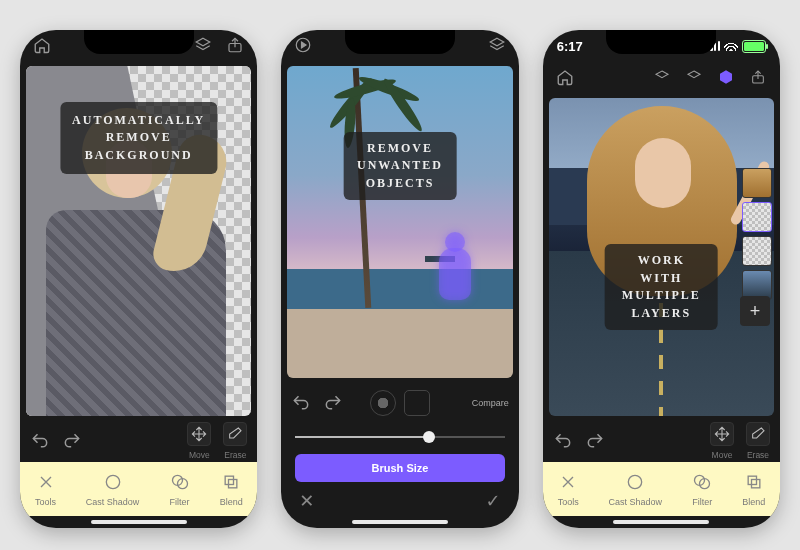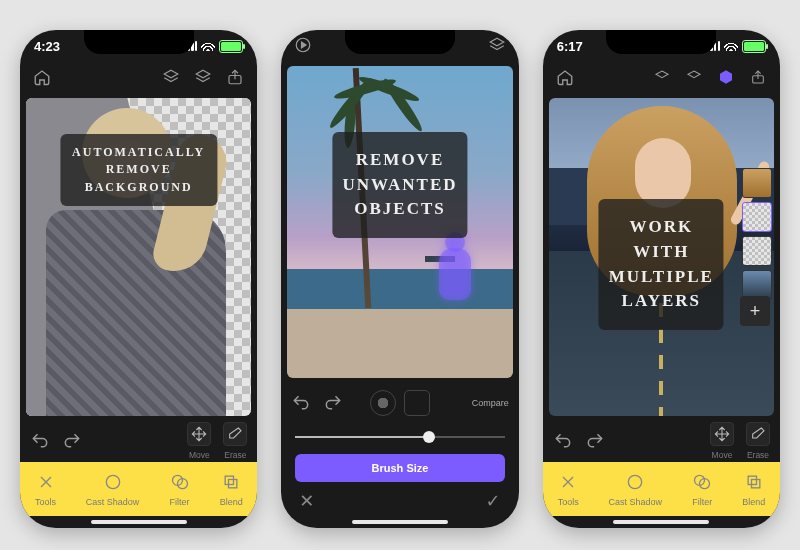--- a/index.html
+++ b/index.html
@@ -44,21 +44,21 @@
      background-size:16px 16px;background-position:0 0,8px 8px;}
   .diagmask{position:absolute;inset:0;clip-path:polygon(0 0,45% 0,78% 100%,0 100%);background:#89898f;}
   .person1{position:absolute;left:-10px;bottom:-4px;width:200px;height:330px;}
   .hair{position:absolute;left:66px;top:18px;width:90px;height:90px;border-radius:50%;background:#d8c49a;}
   .ponytail{position:absolute;left:150px;top:44px;width:50px;height:140px;border-radius:40px 50px 60px 30px;background:#d2bd92;transform:rotate(14deg);}
   .face{position:absolute;left:90px;top:50px;width:46px;height:58px;border-radius:30px 30px 28px 28px;background:#e8c6ad;}
   .torso{position:absolute;left:30px;top:120px;width:180px;height:220px;background:
      repeating-linear-gradient(45deg,#6e6e78 0 6px,#5a5a64 6px 12px);border-radius:20px 40px 0 0;}
   
   .banner{position:absolute;left:50%;transform:translateX(-50%);background:var(--overlay);color:#eee;font-family:"Copperplate","Trajan Pro",serif;letter-spacing:2px;font-weight:700;text-align:center;padding:10px 12px;font-size:12px;line-height:1.45;white-space:pre-line;border-radius:6px;text-transform:uppercase;}
-  .banner.sm{font-size:17px;padding:16px 10px;}
+  .banner.sm{font-size:12px;padding:8px 10px;}
   
   .sky{position:absolute;inset:0;background:linear-gradient(180deg,var(--sky1) 0%,#8aa8c8 35%,var(--sky2) 55%,#d4b8c8 65%,var(--sea) 65%,var(--sea) 78%,var(--sand) 78%);}
   .palm-trunk{position:absolute;left:72px;bottom:70px;width:6px;height:240px;background:linear-gradient(#3a2e24,#5a4a3a);transform:rotate(-3deg);}
   .fronds{position:absolute;left:40px;top:12px;width:100px;height:70px;}
   .frond{position:absolute;width:64px;height:10px;background:#2e4a2e;border-radius:50%;}
   .frond:nth-child(1){transform:rotate(-50deg);left:-8px;top:20px}
   .frond:nth-child(2){transform:rotate(-15deg);left:6px;top:6px}
   .frond:nth-child(3){transform:rotate(20deg);left:30px;top:6px}
   .frond:nth-child(4){transform:rotate(55deg);left:44px;top:22px}
   .frond:nth-child(5){transform:rotate(-85deg);left:-2px;top:40px;width:50px}
@@ -86,21 +86,21 @@
      linear-gradient(45deg,#bfbfbf 25%,#e6e6e6 25%,#e6e6e6 75%,#bfbfbf 75%);
      background-size:6px 6px;background-position:0 0,3px 3px;}
   .layerthumb.img1{background:linear-gradient(#caa060,#a07030);}
   .layerthumb.img2{background:linear-gradient(#6a8ab0,#2a3a48);}
   .addbtn{position:absolute;right:4px;bottom:90px;width:30px;height:30px;border-radius:4px;background:#2a2a2a;color:#ddd;display:flex;align-items:center;justify-content:center;font-size:18px;z-index:20;}
   
   .row{display:flex;align-items:center;justify-content:space-between;padding:4px 10px;text-align:center;}
   .undo-row{height:34px;}
   .mini{display:flex;flex-direction:column;align-items:center;gap:4px;color:var(--muted);font-size:8.5px;}
   .mini .ico{width:22px;height:22px;border-radius:4px;background:#262626;border:1px solid #333;}
-  .bottombar{height:54px;display:flex;justify-content:space-around;align-items:center;background:#fde047;}
+  .bottombar{height:54px;display:flex;justify-content:space-around;align-items:center;background:#fef9c3;}
   .tab{display:flex;flex-direction:column;align-items:center;gap:4px;color:var(--muted);font-size:9px;}
   .tab .ico{width:22px;height:22px;color:#888;}
   .homebar{height:12px;display:flex;align-items:center;justify-content:center;}
   .homebar i{width:96px;height:4px;border-radius:3px;background:#fff;opacity:.9;}
   
   .slider-row{padding:2px 14px 0 14px;}
   .slider{height:22px;position:relative;}
   .slider .track{position:absolute;left:0;right:0;top:50%;height:2px;background:#555;transform:translateY(-50%);}
   .slider .fill{position:absolute;left:0;top:50%;height:2px;background:#bbb;transform:translateY(-50%);}
   .slider .knob{position:absolute;top:50%;width:12px;height:12px;border-radius:50%;background:#eee;transform:translate(-50%,-50%);}
@@ -112,35 +112,20 @@
   .compare{font-size:9px;color:#aaa;}
   svg{display:block}
 </style>
 </head>
 <body>
 
 <div class="stage">
 
   <div class="phone">
     <div class="notch"></div>
-    <div class="status">
-      <span>4:23</span>
-      <span class="right">
-        <span class="sigbar">
-            <span></span>
-            <span></span>
-            <span></span>
-            <span></span>
-          </span>
-        <span class="wifi"></span>
-        <span class="batt">
-            <i></i>
-          </span>
-      </span>
-    </div>
     <div class="topbar">
       <span class="ico">
         <svg viewBox="0 0 24 24" width="18" height="18" fill="none" stroke="currentColor" stroke-width="1.8">
             <path d="M3 11l9-7 9 7v9a2 2 0 0 1-2 2h-4v-6h-6v6H5a2 2 0 0 1-2-2z"></path>
           </svg>
       </span>
       <span class="icogroup">
         <span class="ico">
             <svg viewBox="0 0 24 24" width="18" height="18" fill="none" stroke="currentColor" stroke-width="1.6">
               <path d="M12 3l9 5-9 5-9-5 9-5z"></path>

